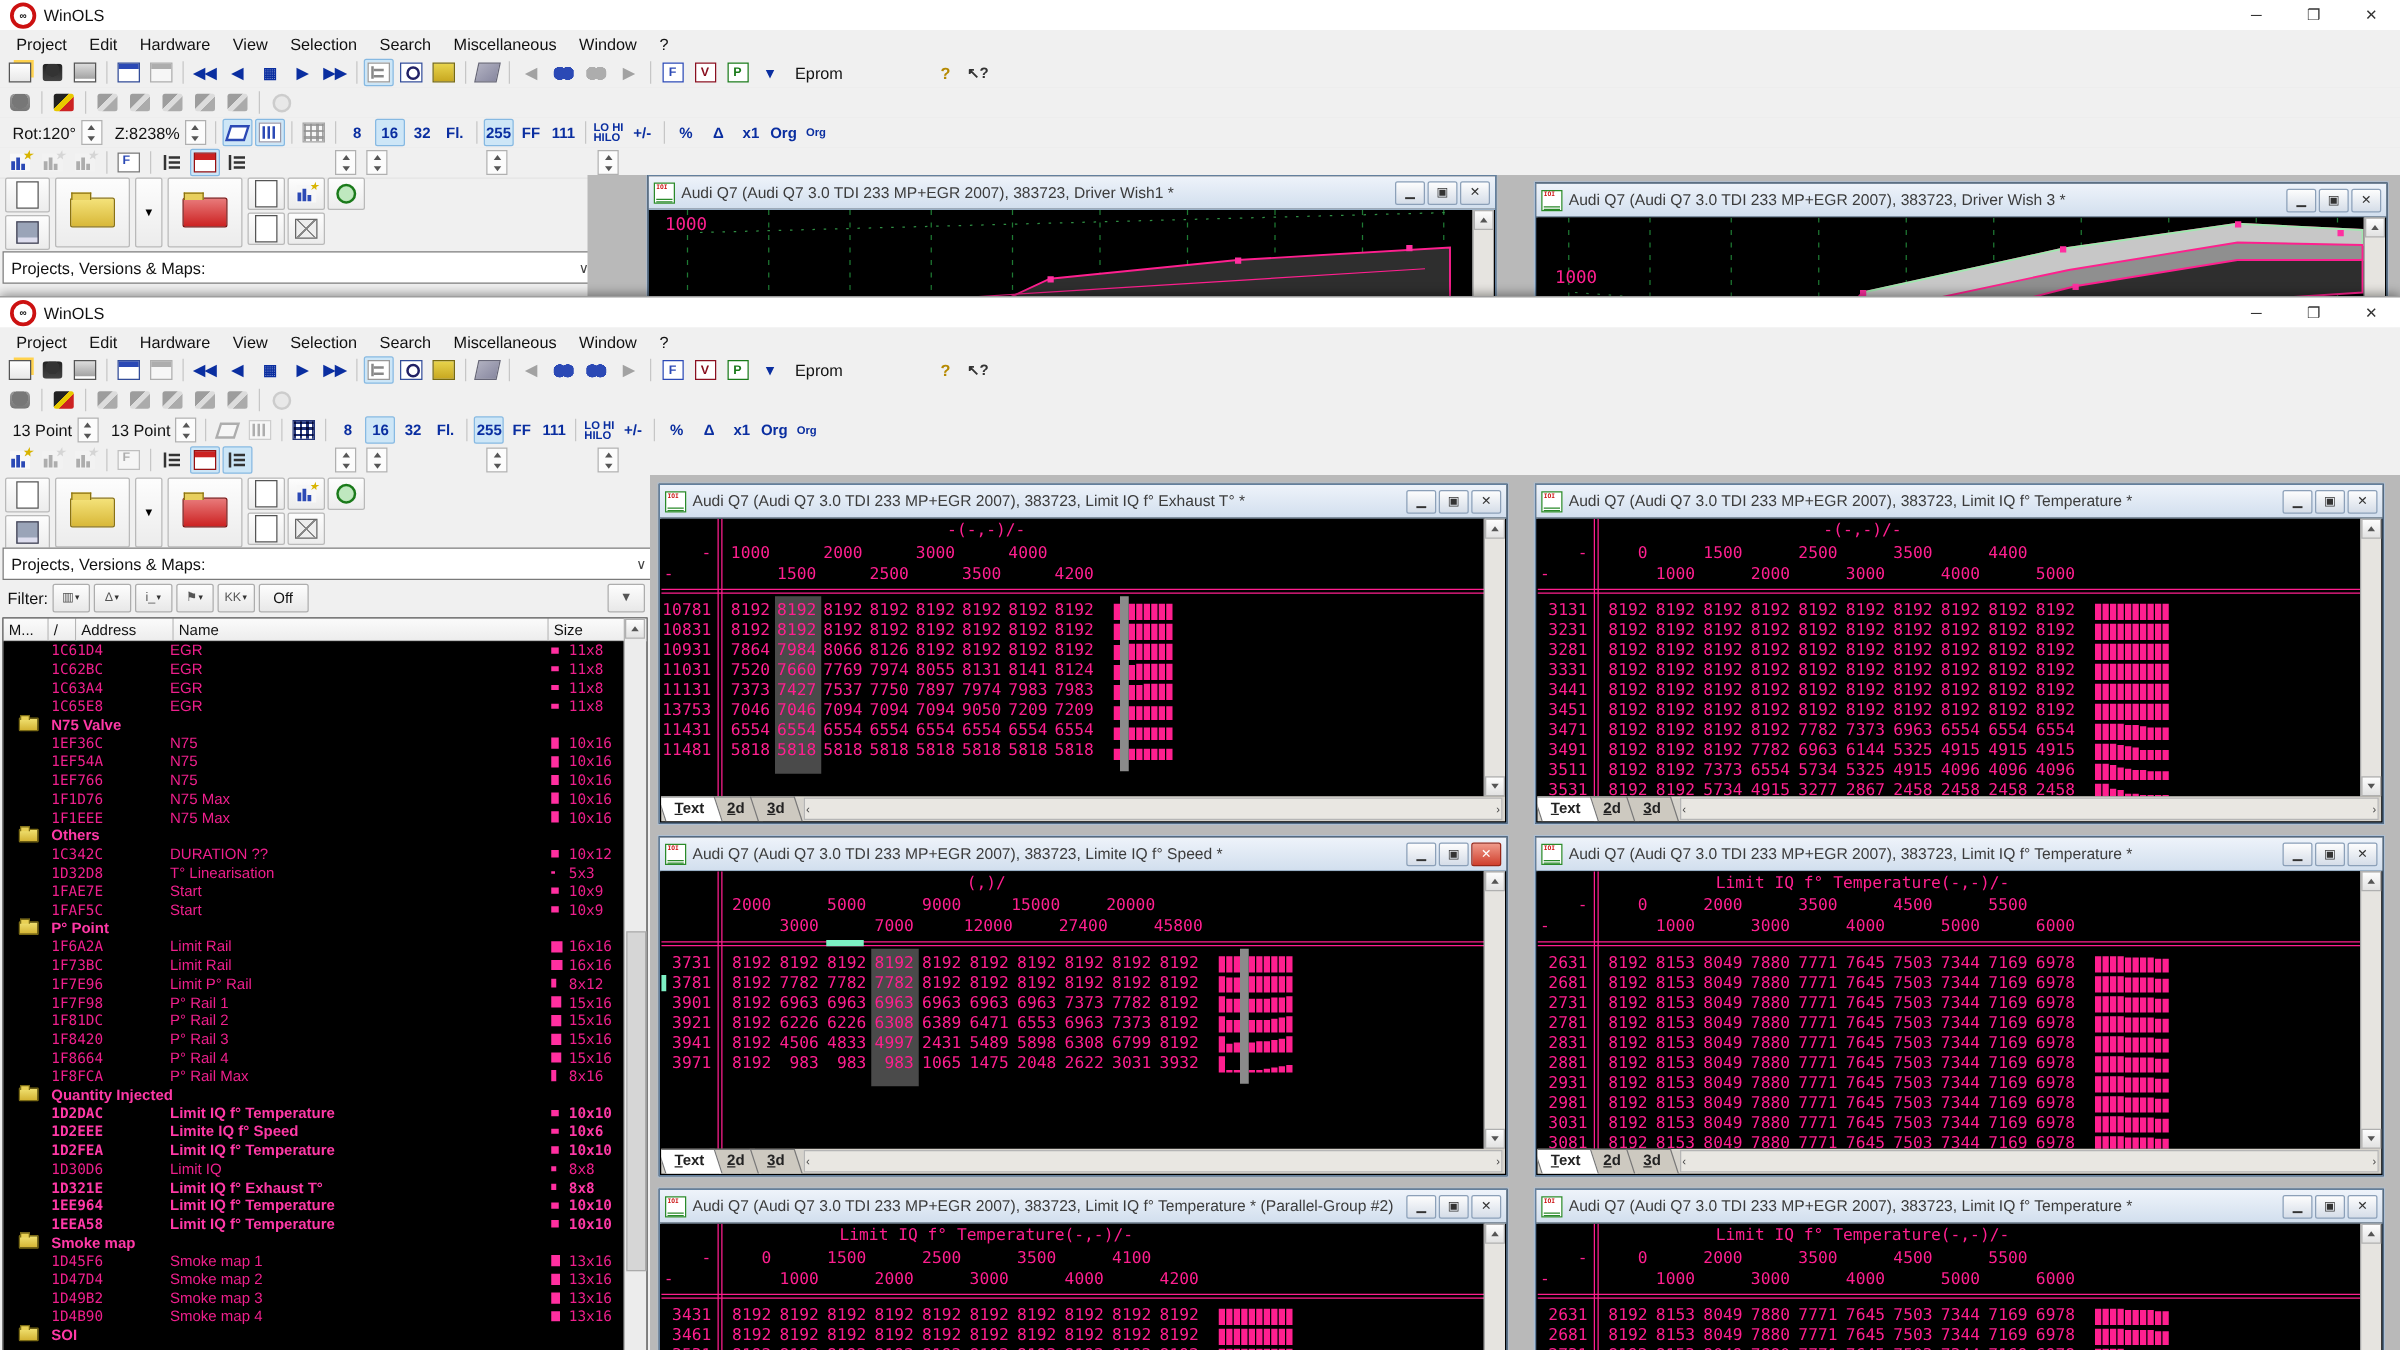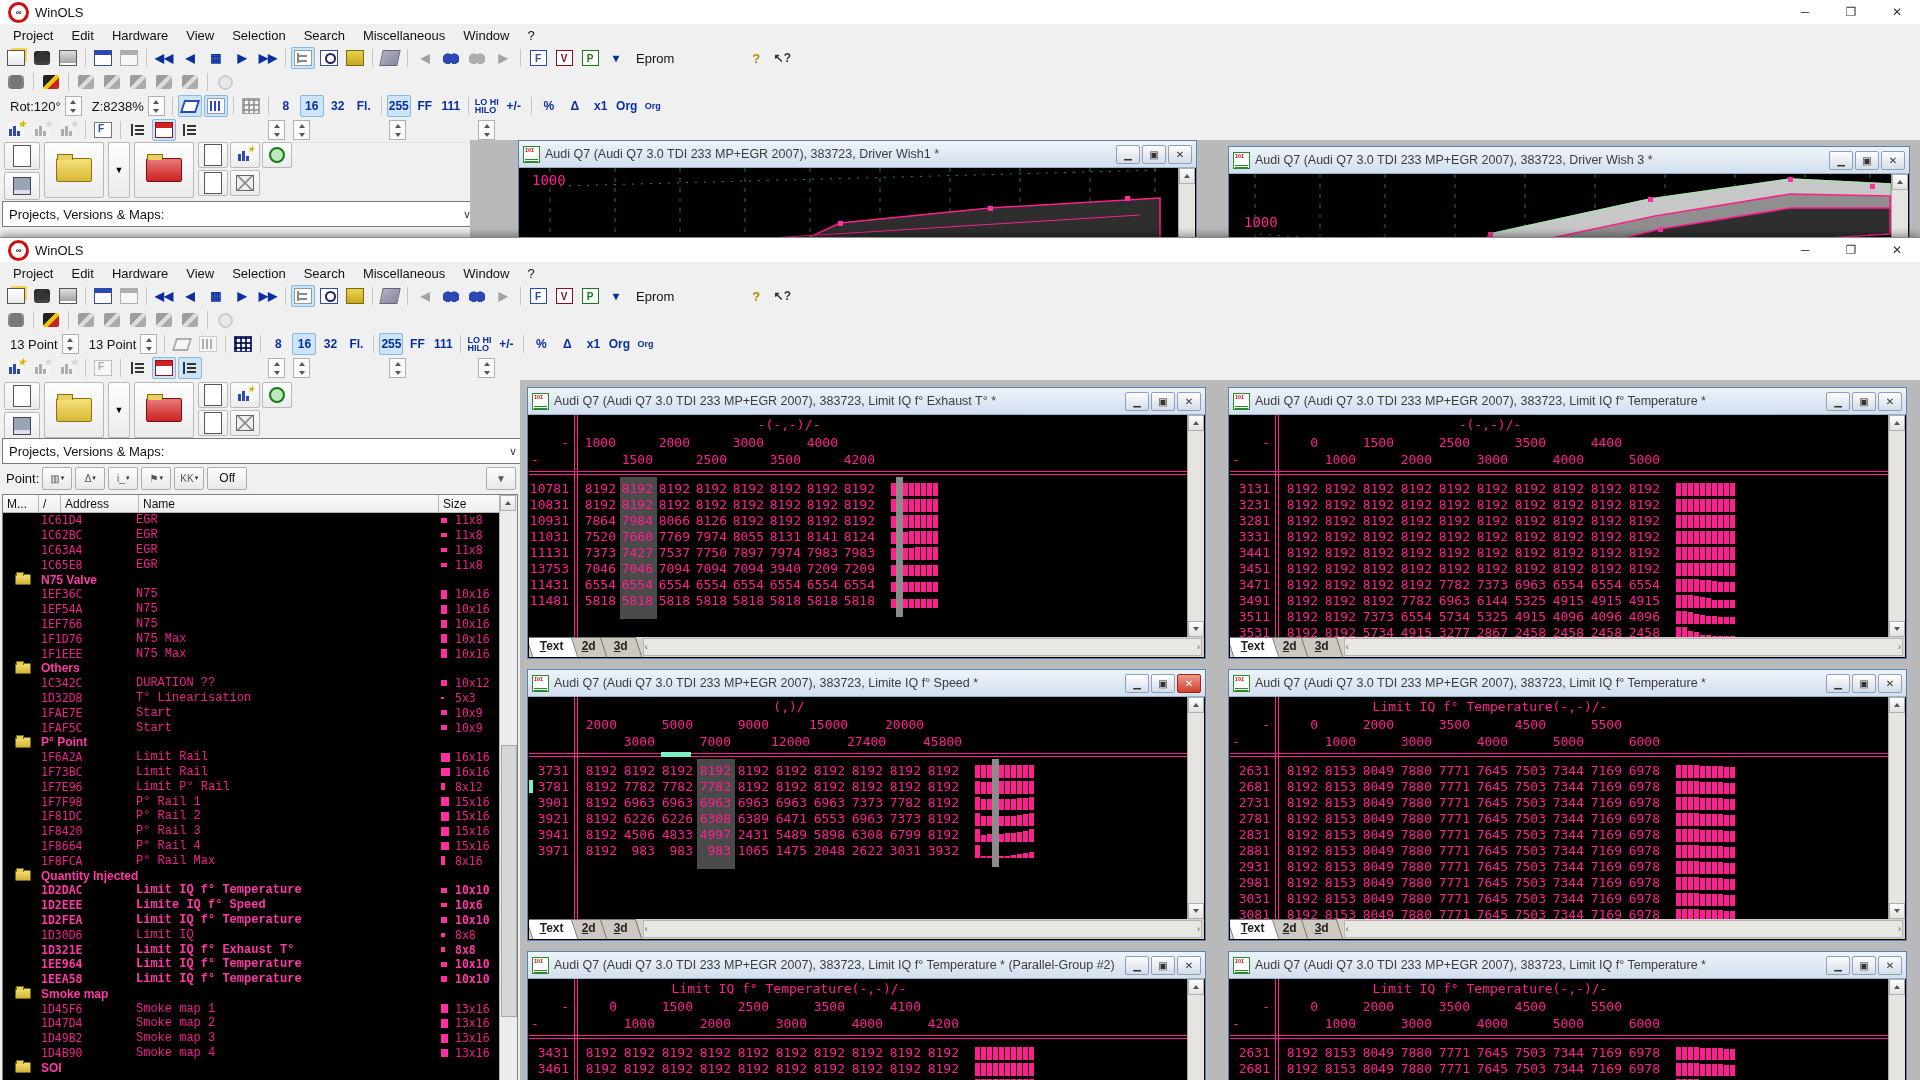--- a/index.html
+++ b/index.html
@@ -83,21 +83,21 @@
   .filter-row{position:absolute;height:24px;display:flex;align-items:center;font-size:13px;color:#111;gap:3px;}
   .fbtn{height:21px;min-width:24px;border:1px solid #adadad;background:linear-gradient(#fdfdfd,#e8e8e8);
     display:flex;align-items:center;justify-content:center;font-size:10px;color:#555;padding:0 2px;border-radius:2px;}
   .fbtn .dv{font-size:7px;margin-left:1px;color:#333;}
   .tablewrap{position:absolute;background:#000;border:1px solid #808080;}
   .thead{display:flex;height:18px;background:#f0f0f0;font-size:12px;color:#111;}
   .th{border-right:1px solid #b5b5b5;border-bottom:1px solid #b5b5b5;display:flex;align-items:center;padding-left:4px;box-sizing:border-box;background:linear-gradient(#fbfbfb,#ededed);}
   .tbody{position:absolute;left:0;right:17px;top:18px;bottom:0;background:#000;overflow:hidden;}
   .trow{position:relative;height:14.8px;font-size:12px;display:flex;align-items:center;color:#ef1f8c;white-space:nowrap;}
   .trow .addr{position:absolute;left:38px;font-family:"DejaVu Sans Mono",monospace;font-size:11.5px;}
-  .trow .nm{position:absolute;left:133px;font-family:Liberation Mono, monospace;}
+  .trow .nm{position:absolute;left:133px;}
   .trow .szic{position:absolute;left:438px;background:#ff2fa0;}
   .trow .sz{position:absolute;left:452px;font-family:"DejaVu Sans Mono",monospace;font-size:11.5px;}
   .trow.bold{color:#ff39a6;font-weight:bold;}
   .fico{position:absolute;left:12px;width:14px;height:9px;background:linear-gradient(#f0e070,#d4b434);border:1px solid #7a6a14;border-radius:1px;}
   .fico::before{content:"";position:absolute;left:0;top:-3px;width:6px;height:3px;background:#e8d055;border:1px solid #7a6a14;border-bottom:none;}
   .trow .fnm{position:absolute;left:38px;font-weight:bold;color:#ff39a6;}
   .vscroll{position:absolute;right:0;top:0;bottom:0;width:17px;background:#ececec;border-left:1px solid #b5b5b5;}
   .sbtn{position:absolute;left:0;width:16px;height:16px;background:linear-gradient(#fdfdfd,#e2e2e2);border:1px solid #b0b0b0;display:flex;align-items:center;justify-content:center;box-sizing:border-box;}
   .thumb{position:absolute;left:1px;width:14px;background:#d6d6d6;border:1px solid #aaa;}
 
@@ -776,21 +776,21 @@
             <div class="bb">
               <i class="ic ic-mail"></i>
             </div>
           </div>
         </div>
       <div class="projects-box" style="left:2px;top:58px;width:508px;">
         <span>Projects, Versions &amp; Maps:</span>
         <span class="chev">∨</span>
       </div>
       <div class="filter-row" style="left:6px;top:86px;right:4px;">
-        <span>Point:</span>
+        <span>Filter:</span>
         <span class="fbtn">▥<span class="dv">▾</span></span>
         <span class="fbtn">
             <span>Δ</span>
             <span class="dv">▾</span>
           </span>
         <span class="fbtn">
             <span>i_</span>
             <span class="dv">▾</span>
           </span>
         <span class="fbtn">⚑<span class="dv">▾</span></span>
@@ -1160,21 +1160,21 @@
               <i style="height: 13px;"></i>
               <i style="height: 13px;"></i>
               <i style="height: 13px;"></i>
             </div>
             <div class="cell" style="left: 0px; top: 146px; width: 40px;">13753</div>
             <div class="cell" style="top: 146px; left: 52px; width: 35px;">7046</div>
             <div class="cell" style="top: 146px; left: 89px; width: 35px;">7046</div>
             <div class="cell" style="top: 146px; left: 126px; width: 35px;">7094</div>
             <div class="cell" style="top: 146px; left: 163px; width: 35px;">7094</div>
             <div class="cell" style="top: 146px; left: 200px; width: 35px;">7094</div>
-            <div class="cell" style="top: 146px; left: 237px; width: 35px;">3940</div>
+            <div class="cell" style="top: 146px; left: 237px; width: 35px;">9050</div>
             <div class="cell" style="top: 146px; left: 274px; width: 35px;">7209</div>
             <div class="cell" style="top: 146px; left: 311px; width: 35px;">7209</div>
             <div class="barsrow" style="left: 362px; top: 147px;">
               <i style="height: 11px;"></i>
               <i style="height: 11px;"></i>
               <i style="height: 11px;"></i>
               <i style="height: 11px;"></i>
               <i style="height: 11px;"></i>
               <i style="height: 11px;"></i>
               <i style="height: 11px;"></i>

